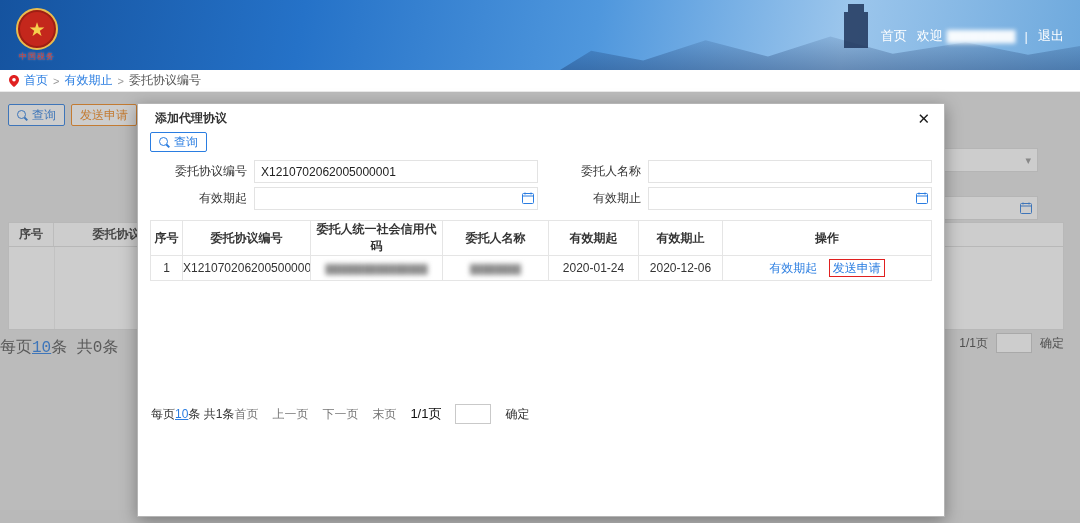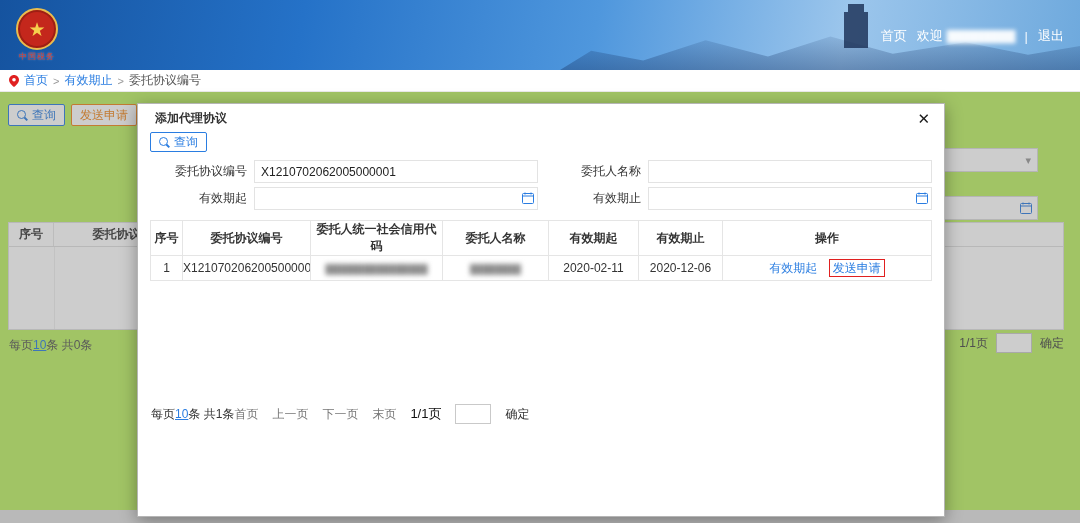--- a/index.html
+++ b/index.html
@@ -31,39 +31,39 @@
   .nav-sep { opacity:.9; }
 
   
   .breadcrumb { height:22px; background:#fff; border-bottom:1px solid #e9e9e9; display:flex; align-items:center;
     gap:5px; padding:0 9px; font-size:12px; color:#666; }
   .breadcrumb a { color:#2a7de1; text-decoration:none; cursor:pointer; }
   .bc-sep { color:#999; font-size:11px; }
   .bc-current { color:#555; }
 
   
-  .page-body { position:relative; height:431px; background:#bef264; }
+  .page-body { position:relative; height:431px; background:#e5e5e5; }
   .bg-toolbar { position:absolute; top:12px; left:8px; display:flex; gap:6px; }
   .btn-o { height:22px; padding:0 8px; font-size:12px; background:#fff; border:1px solid #2a7de1; color:#2a7de1;
     border-radius:2px; display:inline-flex; align-items:center; gap:4px; white-space:nowrap; cursor:pointer; }
   .btn-o.orange { border-color:#f08519; color:#f08519; }
   .mag-icon { position:relative; width:11px; height:11px; display:inline-block; }
   .mag-icon::before { content:""; position:absolute; width:7px; height:7px; border:1.4px solid currentColor;
     border-radius:50%; top:0; left:0; }
   .mag-icon::after { content:""; position:absolute; width:4px; height:1.6px; background:currentColor;
     transform:rotate(45deg); top:8px; left:6.5px; }
   .bg-select { position:absolute; top:56px; right:42px; width:132px; height:24px; border:1px solid #dcdcdc;
     background:#fff; display:flex; align-items:center; justify-content:flex-end; padding:0 6px; color:#999; font-size:11px; }
   .bg-date { position:absolute; top:104px; right:42px; width:132px; height:24px; border:1px solid #dcdcdc;
     background:#fff; display:flex; align-items:center; justify-content:flex-end; padding:0 5px; }
   .bg-table { position:absolute; top:130px; left:8px; right:16px; height:108px; background:#fff; border:1px solid #e0e0e0; }
   .bg-thead { display:flex; height:24px; border-bottom:1px solid #e0e0e0; font-size:12px; font-weight:bold; color:#333; }
   .bg-th { display:flex; align-items:center; justify-content:center; border-right:1px solid #e6e6e6; }
   .bg-col-divider { position:absolute; left:45px; top:24px; bottom:0; width:1px; background:#efefef; }
-  .bg-pager-left { position:absolute; top:245px; left:9px; font-size:12px; color:#555; }
+  .bg-pager-left { position:absolute; top:245px; left:0; font-size:16px; color:#555;font-family:Liberation Mono, monospace; }
   .bg-pager-right { position:absolute; top:241px; right:16px; display:flex; align-items:center; gap:8px;
     font-size:12px; color:#444; }
   .jump { width:36px; height:20px; border:1px solid #c9c9c9; background:#fff; font-size:12px; padding:0 3px; }
   .bg-footer { position:absolute; left:0; right:0; bottom:0; height:13px; background:#e2e2e2; }
   .link { color:#2a7de1; text-decoration:none; cursor:pointer; }
   .link.u { text-decoration:underline; }
 
   .overlay { position:absolute; inset:0; background:rgba(104,104,104,0.33); }
 
   
@@ -252,21 +252,21 @@
               <th>有效期止</th>
               <th>操作</th>
             </tr>
           </thead>
           <tbody>
             <tr>
               <td>1</td>
               <td>X1210702062005000001</td>
               <td><span class="redacted">████████████████</span></td>
               <td><span class="redacted">████████</span></td>
-              <td>2020-02-11</td>
+              <td>2020-01-24</td>
               <td>2020-12-06</td>
               <td class="op-cell">
                 <a class="link">有效期起</a>
                 <a class="link boxed-red">发送申请</a>
               </td>
             </tr>
           </tbody>
         </table>
       </div>
 

